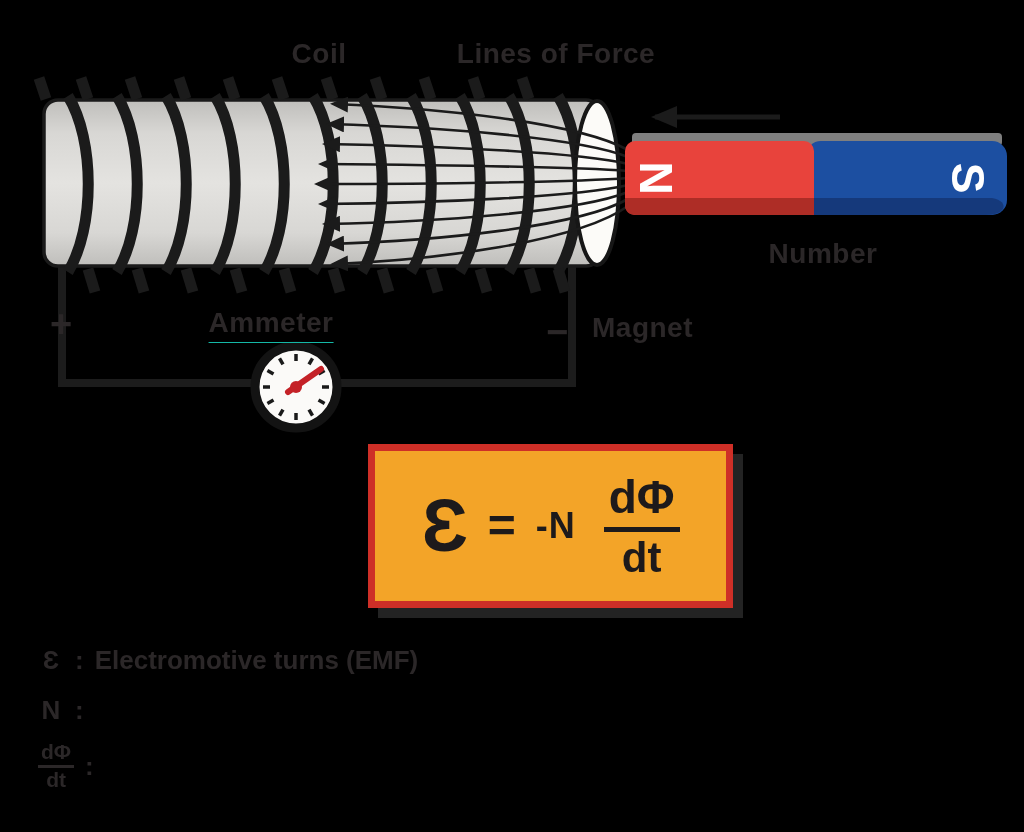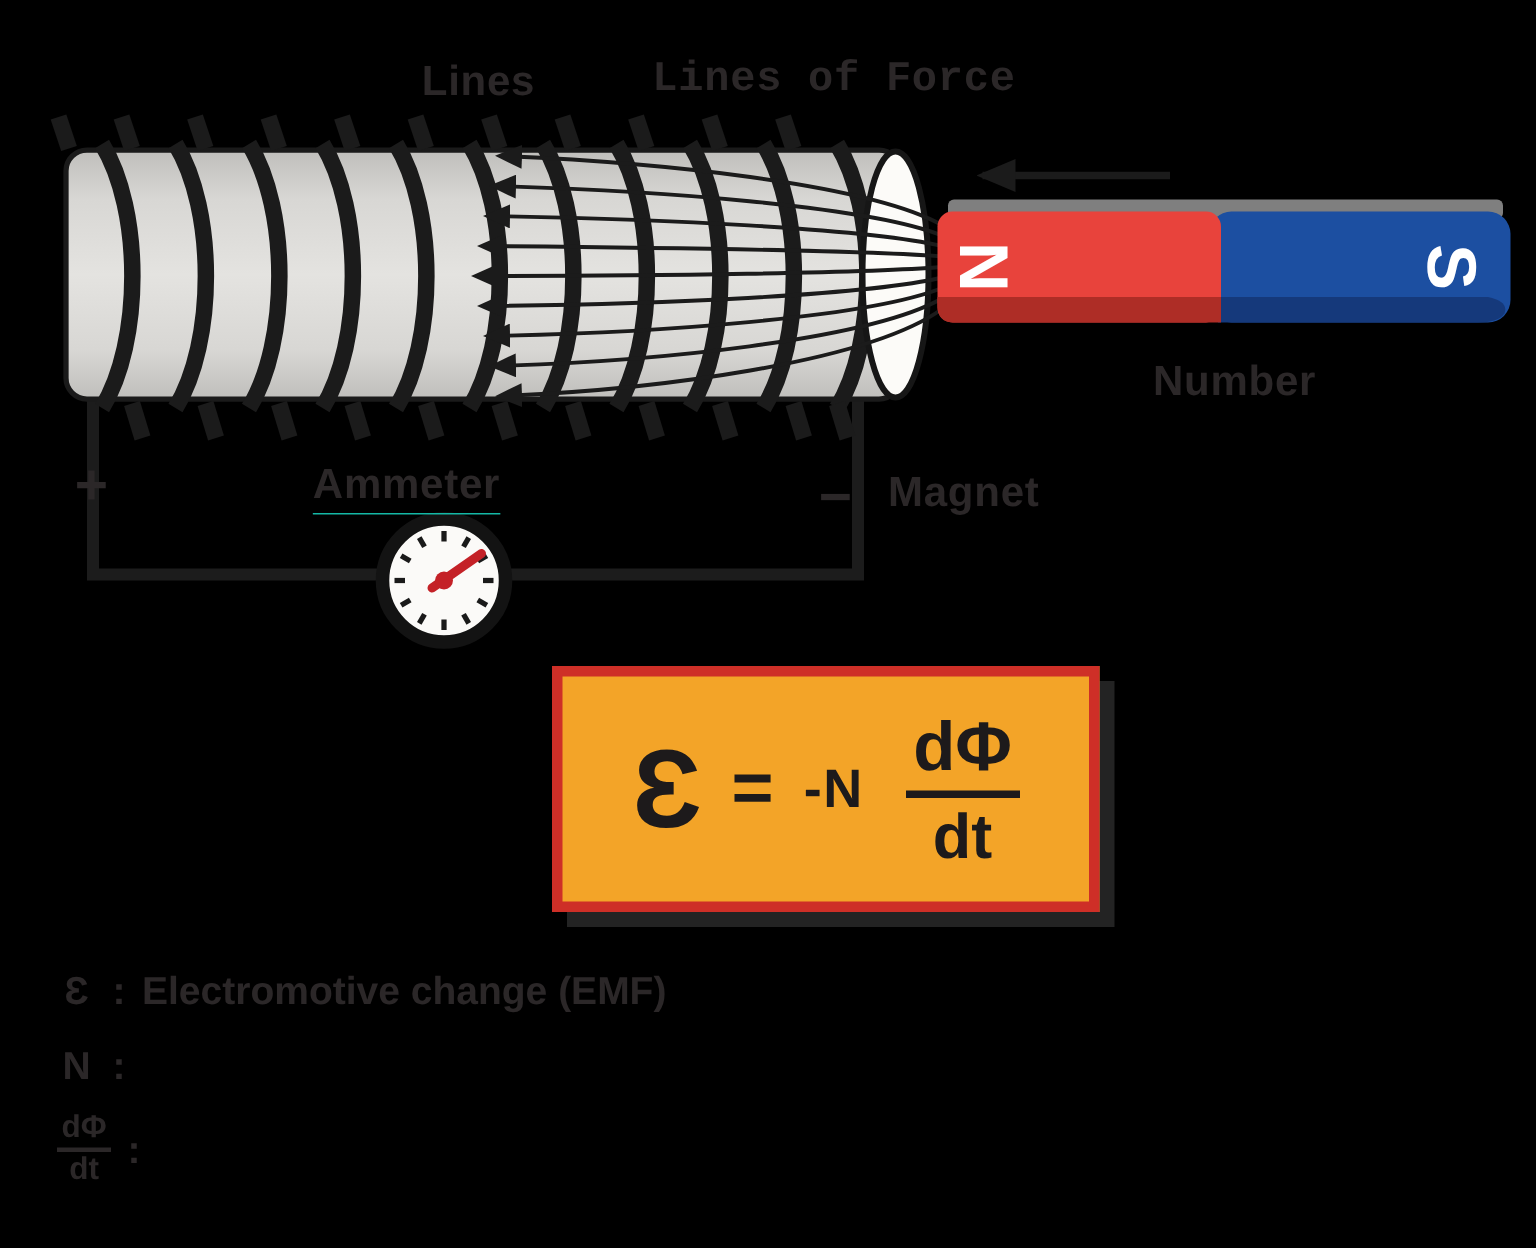--- a/index.html
+++ b/index.html
@@ -143,42 +143,42 @@
         <line x1="296" y1="354" x2="296" y2="361" transform="rotate(240 296 387)"></line>
         <line x1="296" y1="354" x2="296" y2="361" transform="rotate(270 296 387)"></line>
         <line x1="296" y1="354" x2="296" y2="361" transform="rotate(300 296 387)"></line>
         <line x1="296" y1="354" x2="296" y2="361" transform="rotate(330 296 387)"></line>
       </g>
       <line x1="288" y1="392" x2="321" y2="369" stroke-width="6" stroke-linecap="round" stroke="#c42127"></line>
       <circle cx="296" cy="387" r="6" fill="#c42127"></circle>
     </g>
   </svg>
 
-  <div class="lbl ctr" style="left:319px; top:38px;">Lines</div>
-  <div class="lbl ctr" style="left:556px; top:38px;font-family:Liberation Mono, monospace;">Lines of Force</div>
+  <div class="lbl ctr" style="left:319px; top:38px;">Coil</div>
+  <div class="lbl ctr" style="left:556px; top:38px;">Lines of Force</div>
   <div class="lbl ctr" style="left:823px; top:238px;">Number</div>
   <div class="lbl ctr underlined" style="left:271px; top:307px;">Ammeter</div>
   <div class="lbl" style="left:592px; top:312px;">Magnet</div>
   <div class="sign ctr" style="left:61px; top:305px;">+</div>
   <div class="sign ctr" style="left:557px; top:313px;">−</div>
 
   <div class="formula-box">
     <span class="f-eps">Ɛ</span>
     <span class="f-eq">=</span>
     <span class="f-coef">-N</span>
     <span class="frac">
       <span class="num">dΦ</span>
       <span class="den">dt</span>
     </span>
   </div>
 
   <div class="legend-row" style="top:645px;">
     <span class="sym">Ɛ</span>
     <span>:</span>
-    <span>Electromotive change (EMF)</span>
+    <span>Electromotive turns (EMF)</span>
   </div>
   <div class="legend-row" style="top:695px;">
     <span class="sym">N</span>
     <span>:</span>
   </div>
   <div class="legend-row" style="top:740px;">
     <span class="legend-frac">
       <span class="num">dΦ</span>
       <span class="den">dt</span>
     </span>

